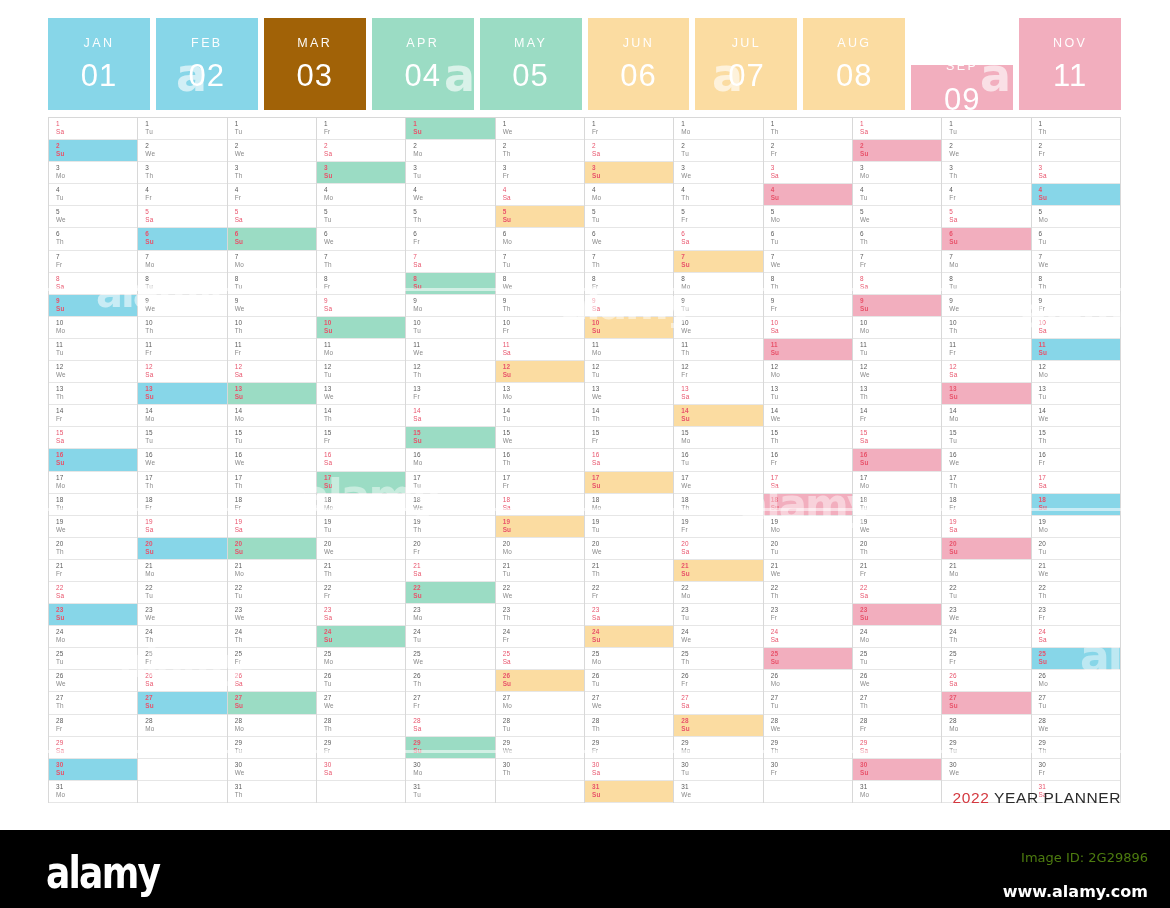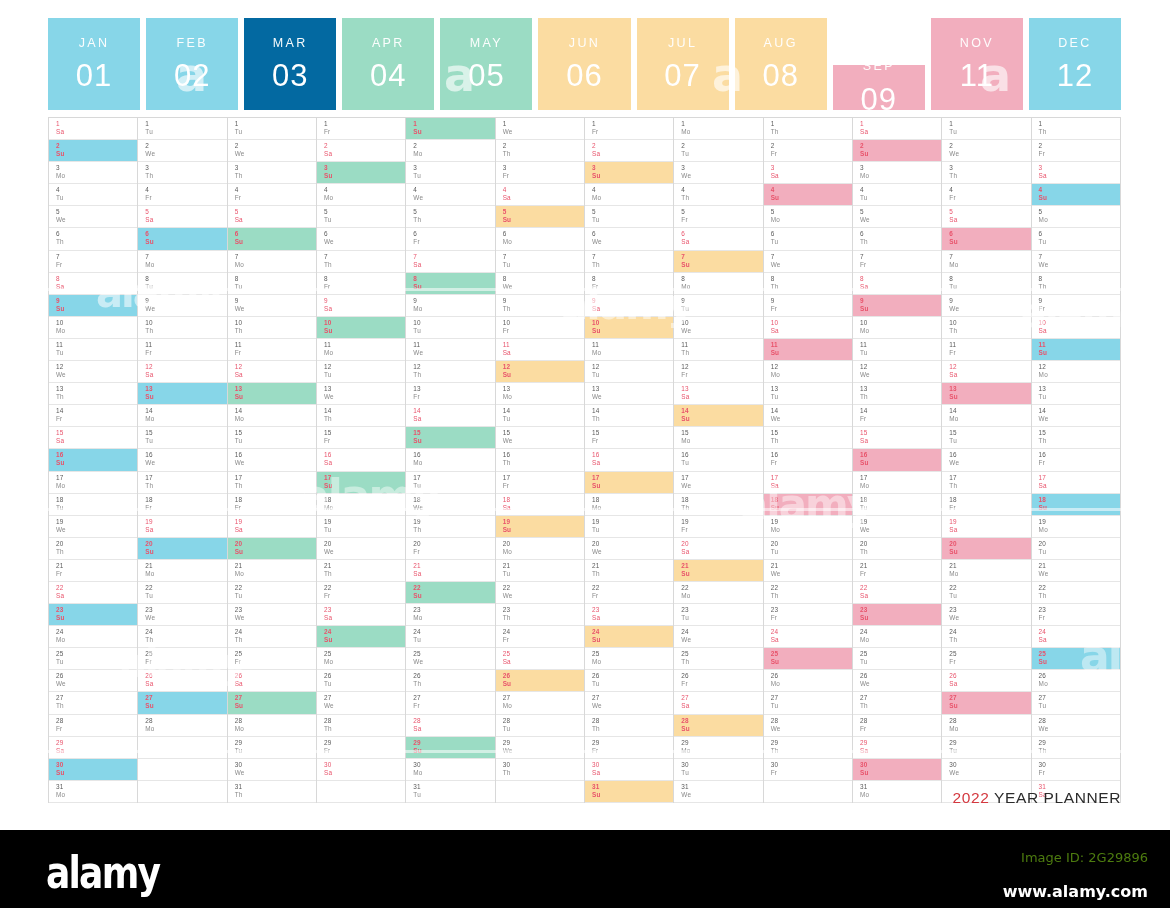--- a/index.html
+++ b/index.html
@@ -158,21 +158,21 @@
 
   <div id="month-header">
       <div class="month-card" style="background: rgb(135, 214, 232);">
         <div class="month-abbr">JAN</div>
         <div class="month-num">01</div>
       </div>
       <div class="month-card" style="background: rgb(135, 214, 232);">
         <div class="month-abbr">FEB</div>
         <div class="month-num">02</div>
       </div>
-      <div class="month-card" style="background: #0369a1;">
+      <div class="month-card" style="background: #a16207;">
         <div class="month-abbr">MAR</div>
         <div class="month-num">03</div>
       </div>
       <div class="month-card" style="background: rgb(155, 220, 196);">
         <div class="month-abbr">APR</div>
         <div class="month-num">04</div>
       </div>
       <div class="month-card" style="background: rgb(155, 220, 196);">
         <div class="month-abbr">MAY</div>
         <div class="month-num">05</div>
@@ -189,24 +189,20 @@
         <div class="month-abbr">AUG</div>
         <div class="month-num">08</div>
       </div>
       <div class="month-card" style="background: rgb(242, 174, 190); margin-top: 47px;">
         <div class="month-abbr">SEP</div>
         <div class="month-num">09</div>
       </div>
       <div class="month-card" style="background: rgb(242, 174, 190);">
         <div class="month-abbr">NOV</div>
         <div class="month-num">11</div>
-      </div>
-      <div class="month-card" style="background: rgb(135, 214, 232);">
-        <div class="month-abbr">DEC</div>
-        <div class="month-num">12</div>
       </div>
     </div>
 
   <div id="grid">
       <div class="month-col">
         <div class="day-cell weekend">
           <span class="dnum">1</span>
           <span class="dwd">Sa</span>
         </div>
         <div class="day-cell sunday weekend" style="background: rgb(135, 214, 232);">

